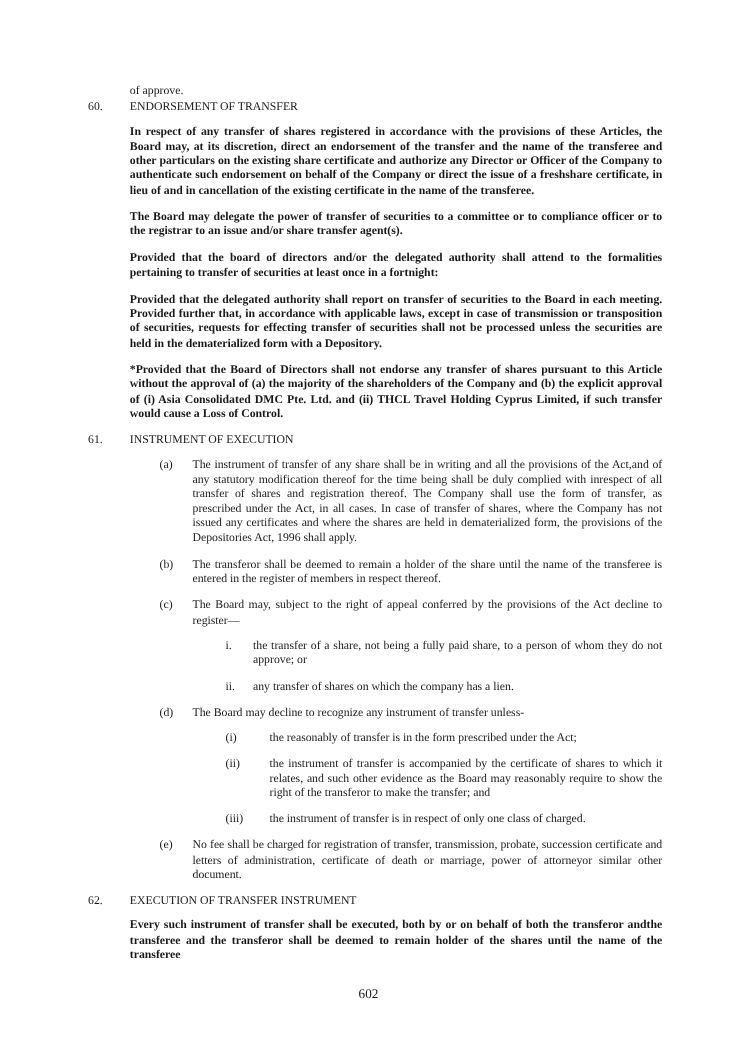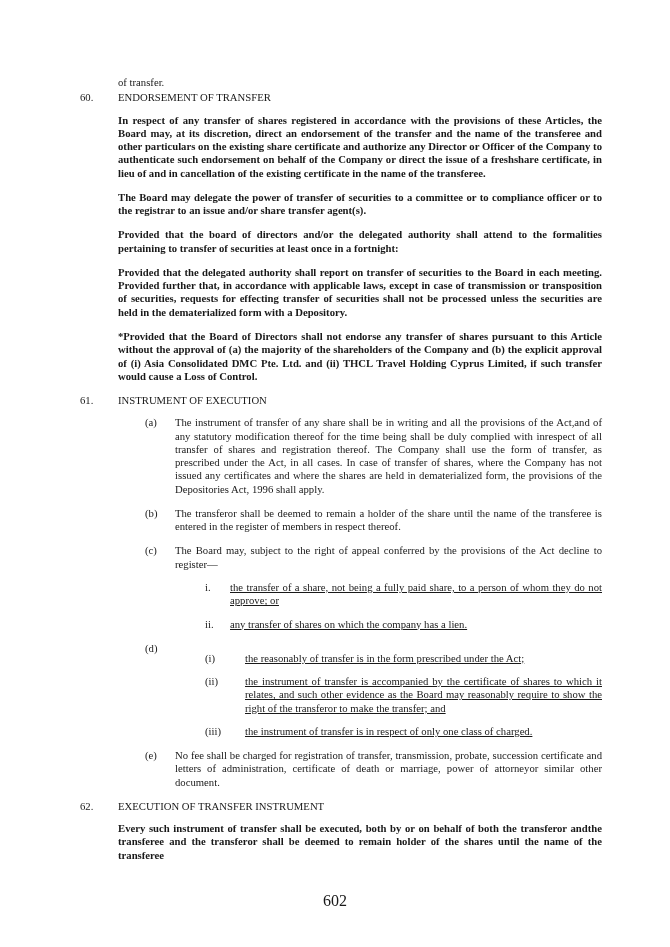--- a/index.html
+++ b/index.html
@@ -43,37 +43,37 @@
   }
   .item-label { width: 30px; flex-shrink: 0; }
   .item-text { flex: 1; text-align: justify; }
   .sub {
     display: flex;
     margin-left: 30px;
     margin-top: 10px;
   }
   .sub-label { width: 25px; flex-shrink: 0; }
   .sub-label.wide { width: 40px; }
-  .sub-text { flex: 1; text-align: justify; text-decoration: underline; }
+  .sub-text { flex: 1; text-align: justify; }
   .sec62 { }
   .page-number {
     position: absolute;
     bottom: 36px;
     left: 0;
     width: 670px;
     text-align: center;
-    font-size: 16px;
+    font-size: 12px;
   }
 </style>
 </head>
 <body>
 
 <div class="page">
 
-  <div class="lead">of transfer.</div>
+  <div class="lead">of approve.</div>
 
   <div class="sec-heading">
     <span class="sec-num">60.</span>
     <span class="sec-title">ENDORSEMENT OF TRANSFER</span>
   </div>
 
   <p class="para">In respect of any transfer of shares registered in accordance with the provisions of these Articles, the Board may, at its discretion, direct an endorsement of the transfer and the name of the transferee and other particulars on the existing share certificate and authorize any Director or Officer of the Company to authenticate such endorsement on behalf of the Company or direct the issue of a freshshare certificate, in lieu of and in cancellation of the existing certificate in the name of the transferee.</p>
   <p class="para">The Board may delegate the power of transfer of securities to a committee or to compliance officer or to the registrar to an issue and/or share transfer agent(s).</p>
   <p class="para">Provided that the board of directors and/or the delegated authority shall attend to the formalities pertaining to transfer of securities at least once in a fortnight:</p>
   <p class="para">Provided that the delegated authority shall report on transfer of securities to the Board in each meeting. Provided further that, in accordance with applicable laws, except in case of transmission or transposition of securities, requests for effecting transfer of securities shall not be processed unless the securities are held in the dematerialized form with a Depository.</p>
@@ -105,20 +105,21 @@
       <span class="sub">
         <span class="sub-label">ii.</span>
         <span class="sub-text">any transfer of shares on which the company has a lien.</span>
       </span>
     </span>
   </div>
 
   <div class="item">
     <span class="item-label">(d)</span>
     <span class="item-text">
+      <span>The Board may decline to recognize any instrument of transfer unless-</span>
       <span class="sub">
         <span class="sub-label wide">(i)</span>
         <span class="sub-text">the reasonably of transfer is in the form prescribed under the Act;</span>
       </span>
       <span class="sub">
         <span class="sub-label wide">(ii)</span>
         <span class="sub-text">the instrument of transfer is accompanied by the certificate of shares to which it relates, and such other evidence as the Board may reasonably require to show the right of the transferor to make the transfer; and</span>
       </span>
       <span class="sub">
         <span class="sub-label wide">(iii)</span>

